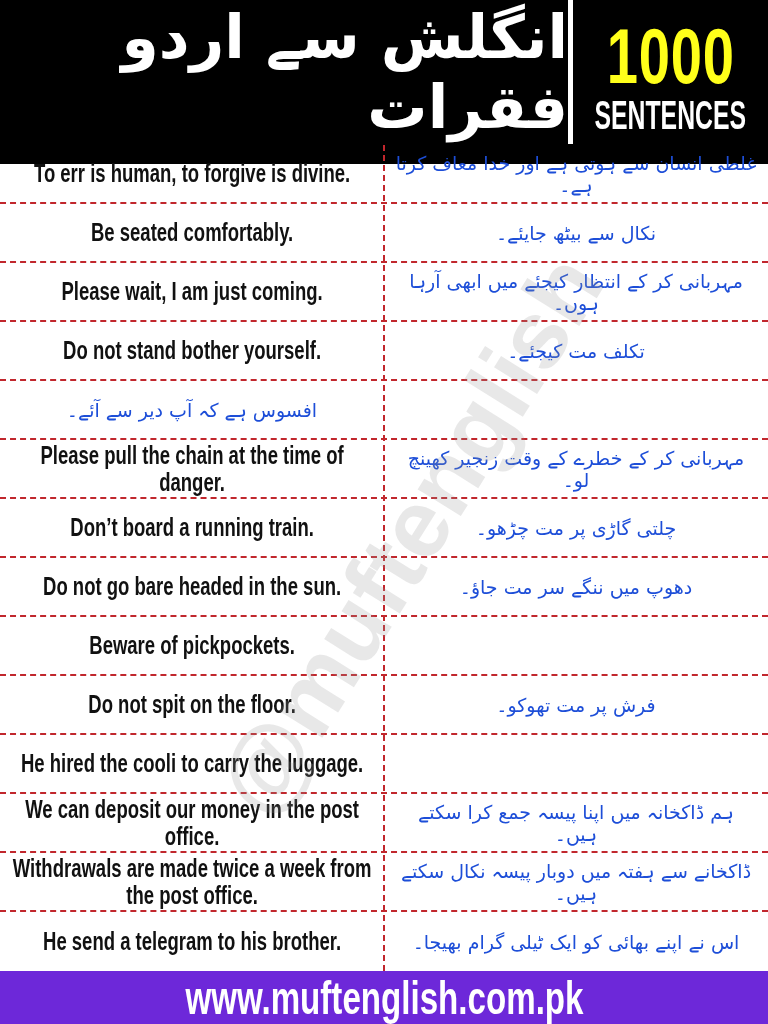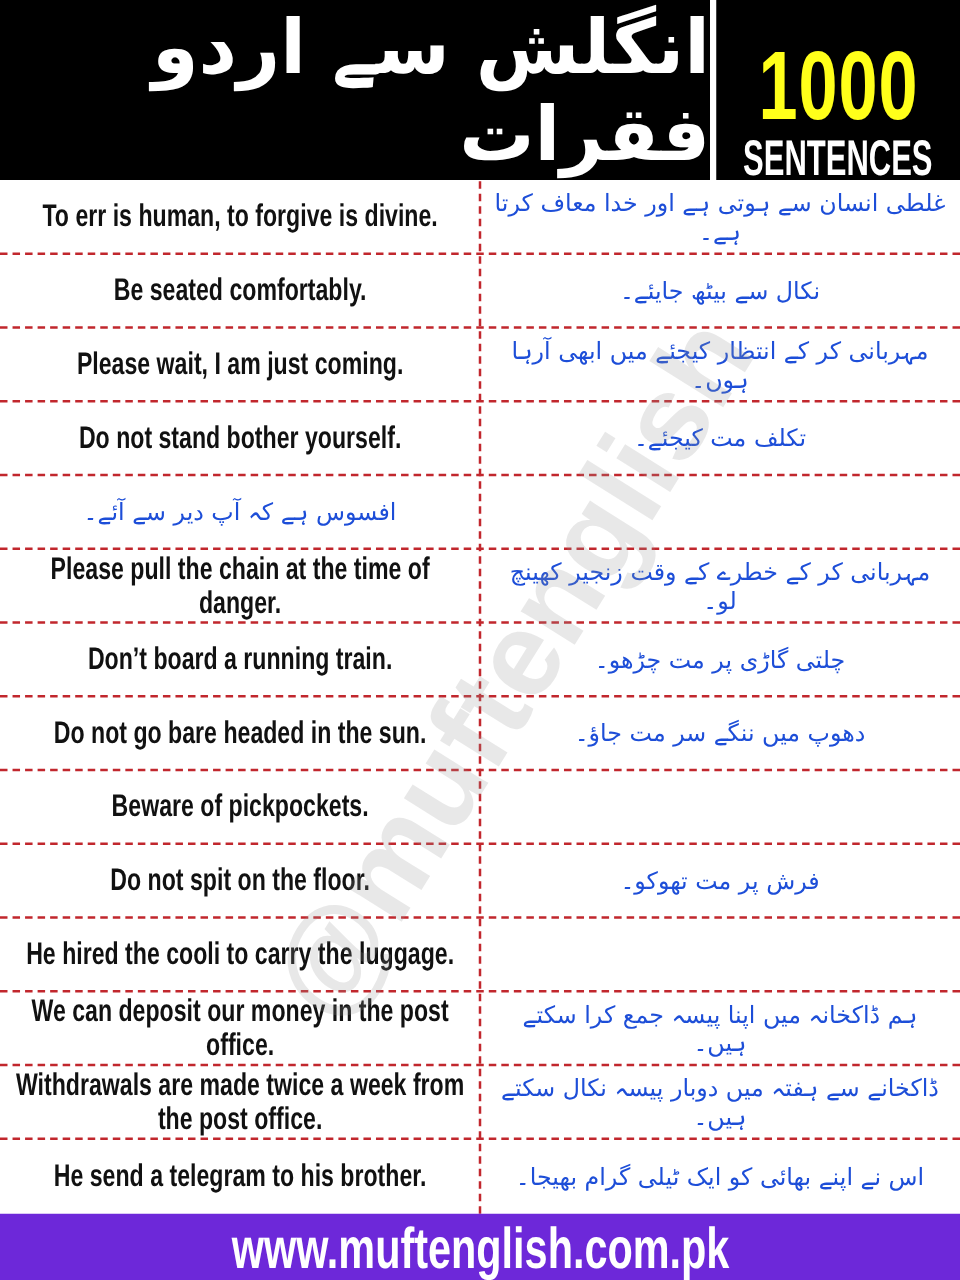--- a/index.html
+++ b/index.html
@@ -1,36 +1,36 @@
 <!DOCTYPE html>
 <html><head>
   <meta charset="utf-8">
   <style>
     * { margin: 0; padding: 0; box-sizing: border-box; }
     html, body { width: 768px; height: 1024px; background: #ffffff; overflow: hidden; }
     body { position: relative; font-family: "Liberation Sans", sans-serif; }
 
     .header {
-      position: absolute; left: 0; top: 0; width: 768px; height: 144px;
+      position: absolute; left: 0; top: 0; width: 768px; height: 164px;
       background: #000000;
     }
     .header-title {
       position: absolute; left: 0; top: 0; width: 568px; height: 144px;
       display: flex; align-items: center; justify-content: center;
       color: #ffffff; font-family: "DejaVu Sans", sans-serif;
       font-size: 60px; font-weight: bold; direction: rtl;
       letter-spacing: 0;
     }
     .header-sep {
       position: absolute; left: 568px; top: 0; width: 5px; height: 144px;
       background: #ffffff;
     }
     .header-badge {
-      position: absolute; left: 573px; top: 4px; width: 195px; height: 144px;
-      display: flex; flex-direction: column; align-items: center; justify-content: flex-end;
+      position: absolute; left: 573px; top: 16px; width: 195px; height: 144px;
+      display: flex; flex-direction: column; align-items: center; justify-content: flex-start;
     }
     .badge-number {
       color: #ffff1a; font-size: 78px; font-weight: bold; line-height: 80px;
       transform: scaleX(0.72); transform-origin: center;
       letter-spacing: 1px;
     }
     .badge-label {
       color: #ffffff; font-size: 40px; font-weight: bold; line-height: 42px;
       transform: scaleX(0.62); transform-origin: center;
       margin-top: -2px; white-space: nowrap;

